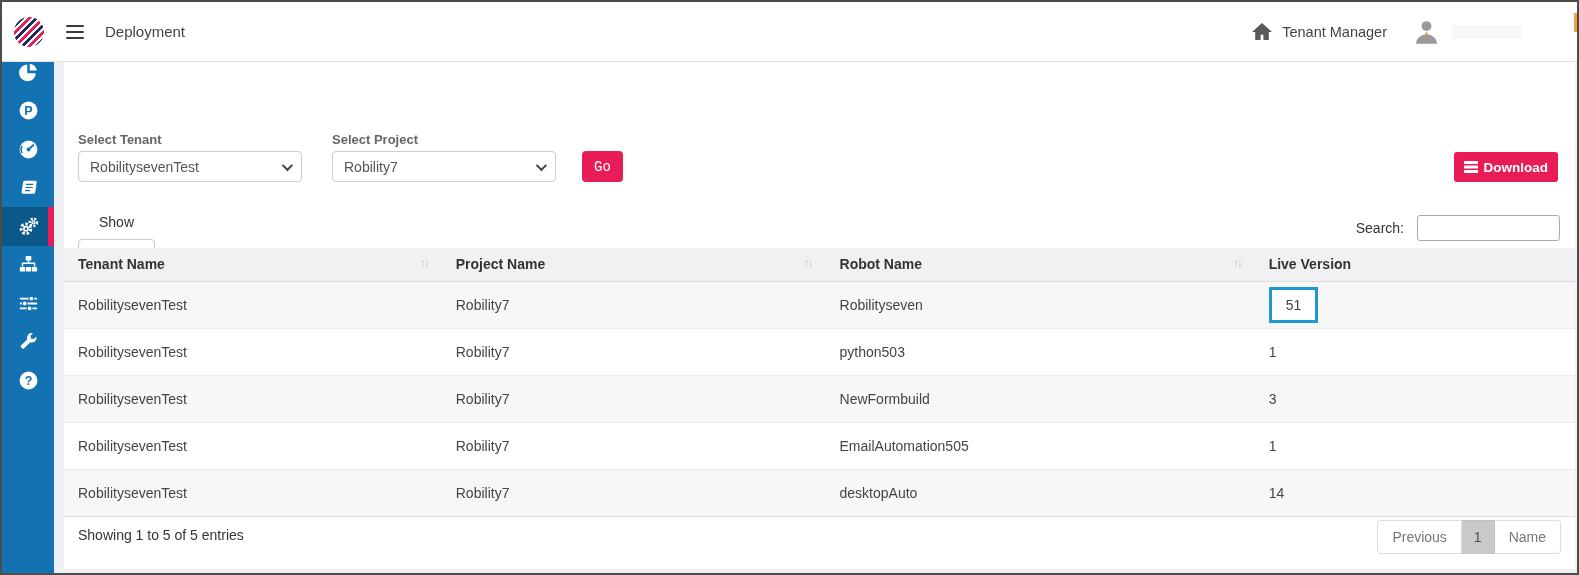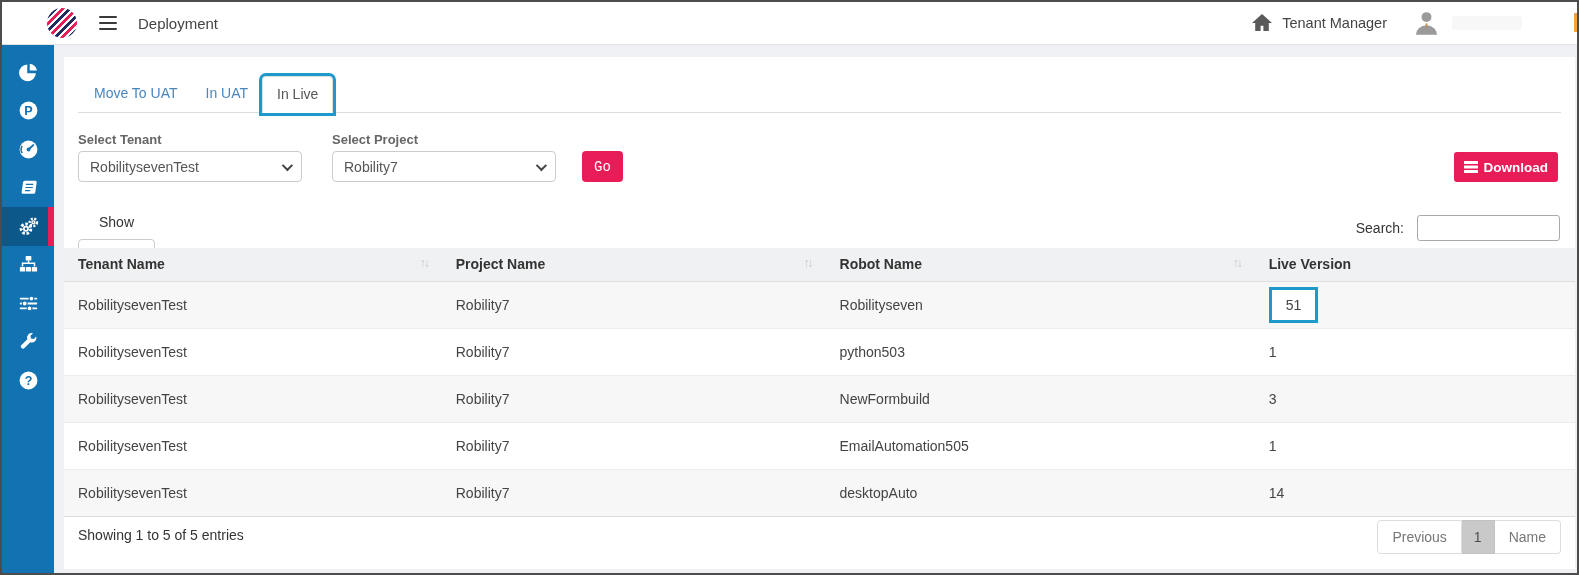--- a/index.html
+++ b/index.html
@@ -1,20 +1,20 @@
 <!DOCTYPE html>
 <html><head>
 <meta charset="utf-8">
 <style>
   * { margin:0; padding:0; box-sizing:border-box; }
   body { font-family:"Liberation Sans", sans-serif; background:#fff; }
   .screen { position:relative; width:1579px; height:575px; border:2px solid #4c4c4c; background:#eef0f3; overflow:hidden; }
 
   
-  .topbar { position:absolute; top:0; left:0; right:0; height:43px; background:#fff; border-bottom:1px solid #e2e2e2; display:flex; align-items:center; z-index:5;padding-left:33px; }
+  .topbar { position:absolute; top:0; left:0; right:0; height:60px; background:#fff; border-bottom:1px solid #e2e2e2; display:flex; align-items:center; z-index:5; }
   .logo { margin-left:9px; width:36px; height:34px; display:flex; align-items:center; justify-content:center; }
   .logo-circle { width:30px; height:30px; border-radius:50%;
     background:repeating-linear-gradient(135deg,#e81c56 0 3px,#ffffff 3px 5px,#1d2b5e 5px 8px,#ffffff 8px 10px); }
   .hamburger { margin-left:19px; width:18px; height:14px; display:flex; flex-direction:column; justify-content:space-between; cursor:pointer; }
   .hamburger span { display:block; height:2px; background:#3a3a3a; border-radius:1px; }
   .page-title { margin-left:21px; font-size:15px; font-weight:400; color:#444; }
   .topbar-right { margin-left:auto; display:flex; align-items:center; padding-right:55px; }
   .home-icon { width:22px; height:20px; }
   .role-label { margin-left:9px; font-size:14.5px; color:#444; }
   .avatar { margin-left:26px; width:27px; height:26px; }
@@ -167,25 +167,20 @@
     <div class="side-item">
       <svg viewBox="0 0 20 20">
         <circle cx="10" cy="10" r="8.5" fill="#fff"></circle>
         <text x="10" y="14.2" font-size="12" font-weight="bold" text-anchor="middle" fill="#1272b2" font-family="Liberation Sans, sans-serif">?</text>
       </svg>
     </div>
   </nav>
 
   <main class="card">
 
-    <div class="tabs-nav">
-      <div class="tab">Move To UAT</div>
-      <div class="tab">In UAT</div>
-      <div class="tab active">In Live</div>
-    </div>
 
     <span class="filter-label lbl-tenant">Select Tenant</span>
     <div class="select-box sel-tenant">
       <span>RobilitysevenTest</span>
       <span class="chevron"></span>
     </div>
     <span class="filter-label lbl-project">Select Project</span>
     <div class="select-box sel-project">
       <span>Robility7</span>
       <span class="chevron"></span>

